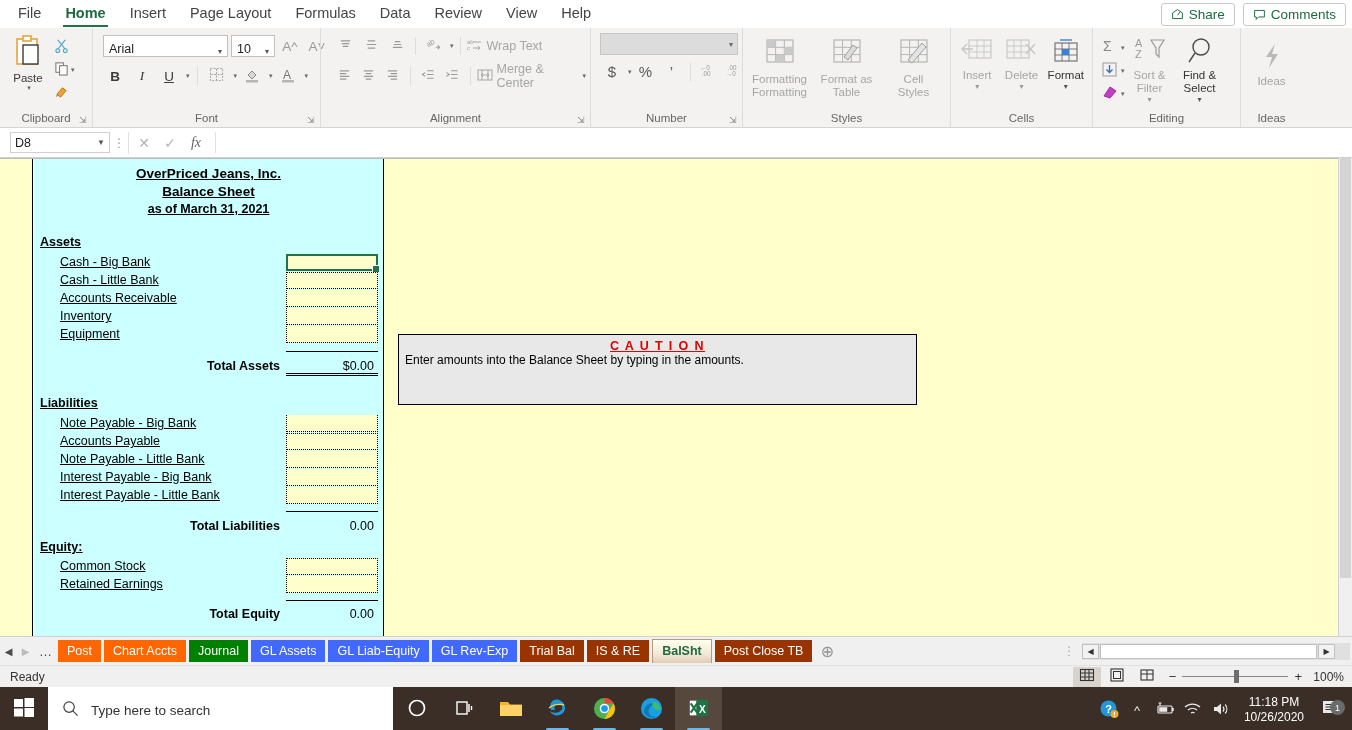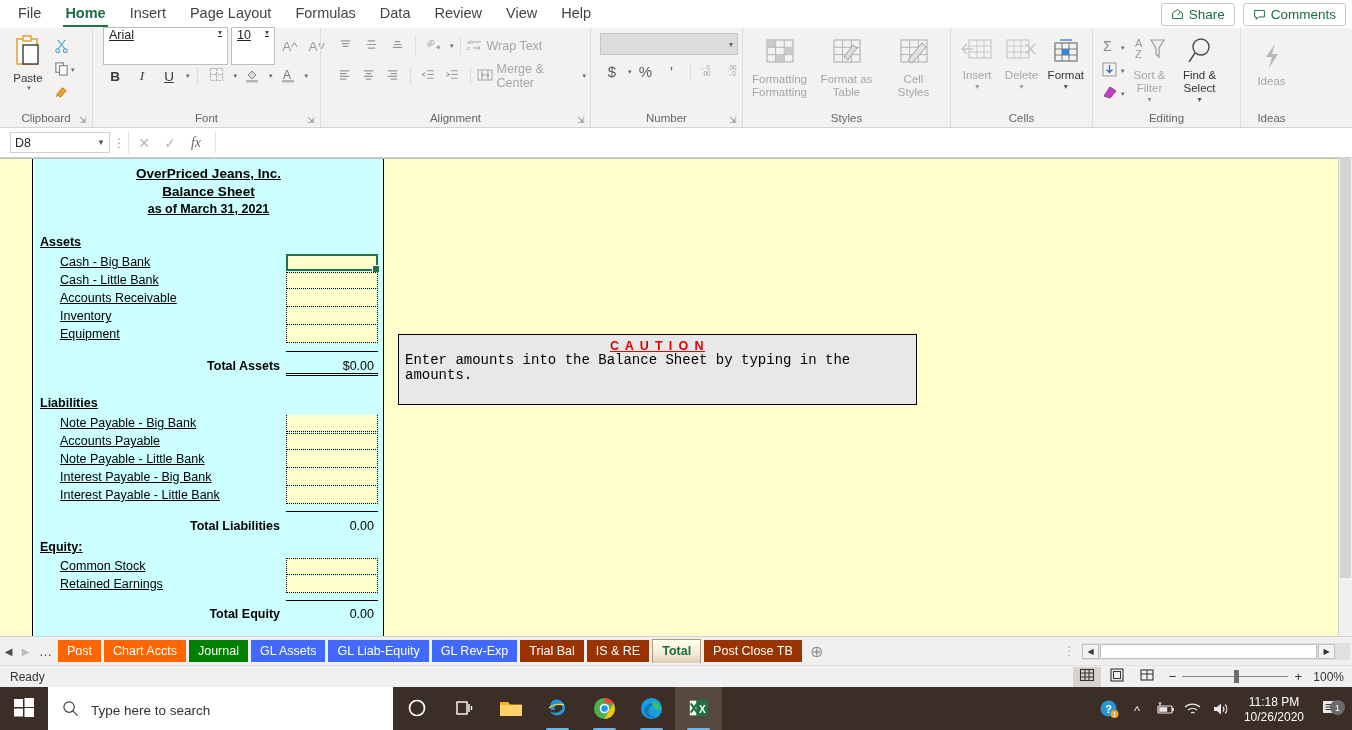--- a/index.html
+++ b/index.html
@@ -65,23 +65,23 @@
   }
   .paste-label { font-size: 11.5px; color: #3a3a3a; margin-top: 1px; }
   .mini-col { display: flex; flex-direction: column; gap: 3px; padding-top: 4px; }
   .mini-item { display: flex; align-items: center; height: 20px; padding: 0 2px; }
   .caret { font-size: 7px; color: #666; margin-left: 2px; }
 
   
   .font-row1, .font-row2 { display: flex; align-items: center; gap: 3px; height: 26px; }
   .font-row2 { margin-top: 4px; }
   .combo {
-    border: 1px solid #bfbfbf; background: #fff; height: 38px;
-    display: flex; align-items: flex-start; padding: 0 2px 0 5px;
-    font-size: 12.5px; color: #222; text-decoration: underline;
+    border: 1px solid #bfbfbf; background: #fff; height: 22px;
+    display: flex; align-items: flex-end; padding: 0 2px 0 5px;
+    font-size: 12.5px; color: #222;
   }
   .combo .cbx { margin-left: auto; font-size: 8px; color: #555; padding: 0 3px; }
   .fontname { width: 125px; }
   .fontsize { width: 44px; }
   .icon-btn {
     width: 24px; height: 23px; display: flex; align-items: center;
     justify-content: center; font-size: 13.5px; color: #9a9a9a;
   }
   .icon-btn.dark { color: #3a3a3a; }
 
@@ -199,21 +199,21 @@
 
   
   .caution {
     position: absolute; left: 398px; top: 175px; width: 519px; height: 71px;
     background: #e8e8e8; border: 1px solid #000; padding: 4px 6px;
   }
   .caution-title {
     text-align: center; color: #e00000; font-weight: bold; font-size: 12.5px;
     letter-spacing: 1.4px; text-decoration: underline;
   }
-  .caution-line { font-size: 14px; color: #000; line-height: 15px; font-family: Liberation Mono, monospace; }
+  .caution-line { font-size: 12px; color: #000; line-height: 15px; }
   .caution-line .no { color: #e00000; font-weight: bold; }
 
   
   .tabstrip {
     height: 29px; background: #f0f0f0; display: flex; align-items: center;
     border-top: 1px solid #d0d0d0;
   }
   .navbtn { width: 17px; text-align: center; font-size: 10px; color: #4d4d4d; }
   .navbtn.dim { color: #bbb; }
   .navdots { width: 24px; text-align: center; font-size: 13px; color: #4d4d4d; letter-spacing: 1px; }
@@ -873,21 +873,21 @@
 
     <div class="stabs">
       <div class="stab" style="background:#FF6600">Post</div>
       <div class="stab" style="background:#FF6600">Chart Accts</div>
       <div class="stab" style="background:#008000">Journal</div>
       <div class="stab" style="background:#4169FF">GL Assets</div>
       <div class="stab" style="background:#4169FF">GL Liab-Equity</div>
       <div class="stab" style="background:#4169FF">GL Rev-Exp</div>
       <div class="stab" style="background:#993300">Trial Bal</div>
       <div class="stab" style="background:#993300">IS &amp; RE</div>
-      <div class="stab active">Total</div>
+      <div class="stab active">BalSht</div>
       <div class="stab" style="background:#993300">Post Close TB</div>
     </div>
 
     <div class="addsheet">
       <span>⊕</span>
     </div>
 
     <div class="tabstrip-right">
       <div class="hgrip">⋮</div>
       <div class="hscroll">

